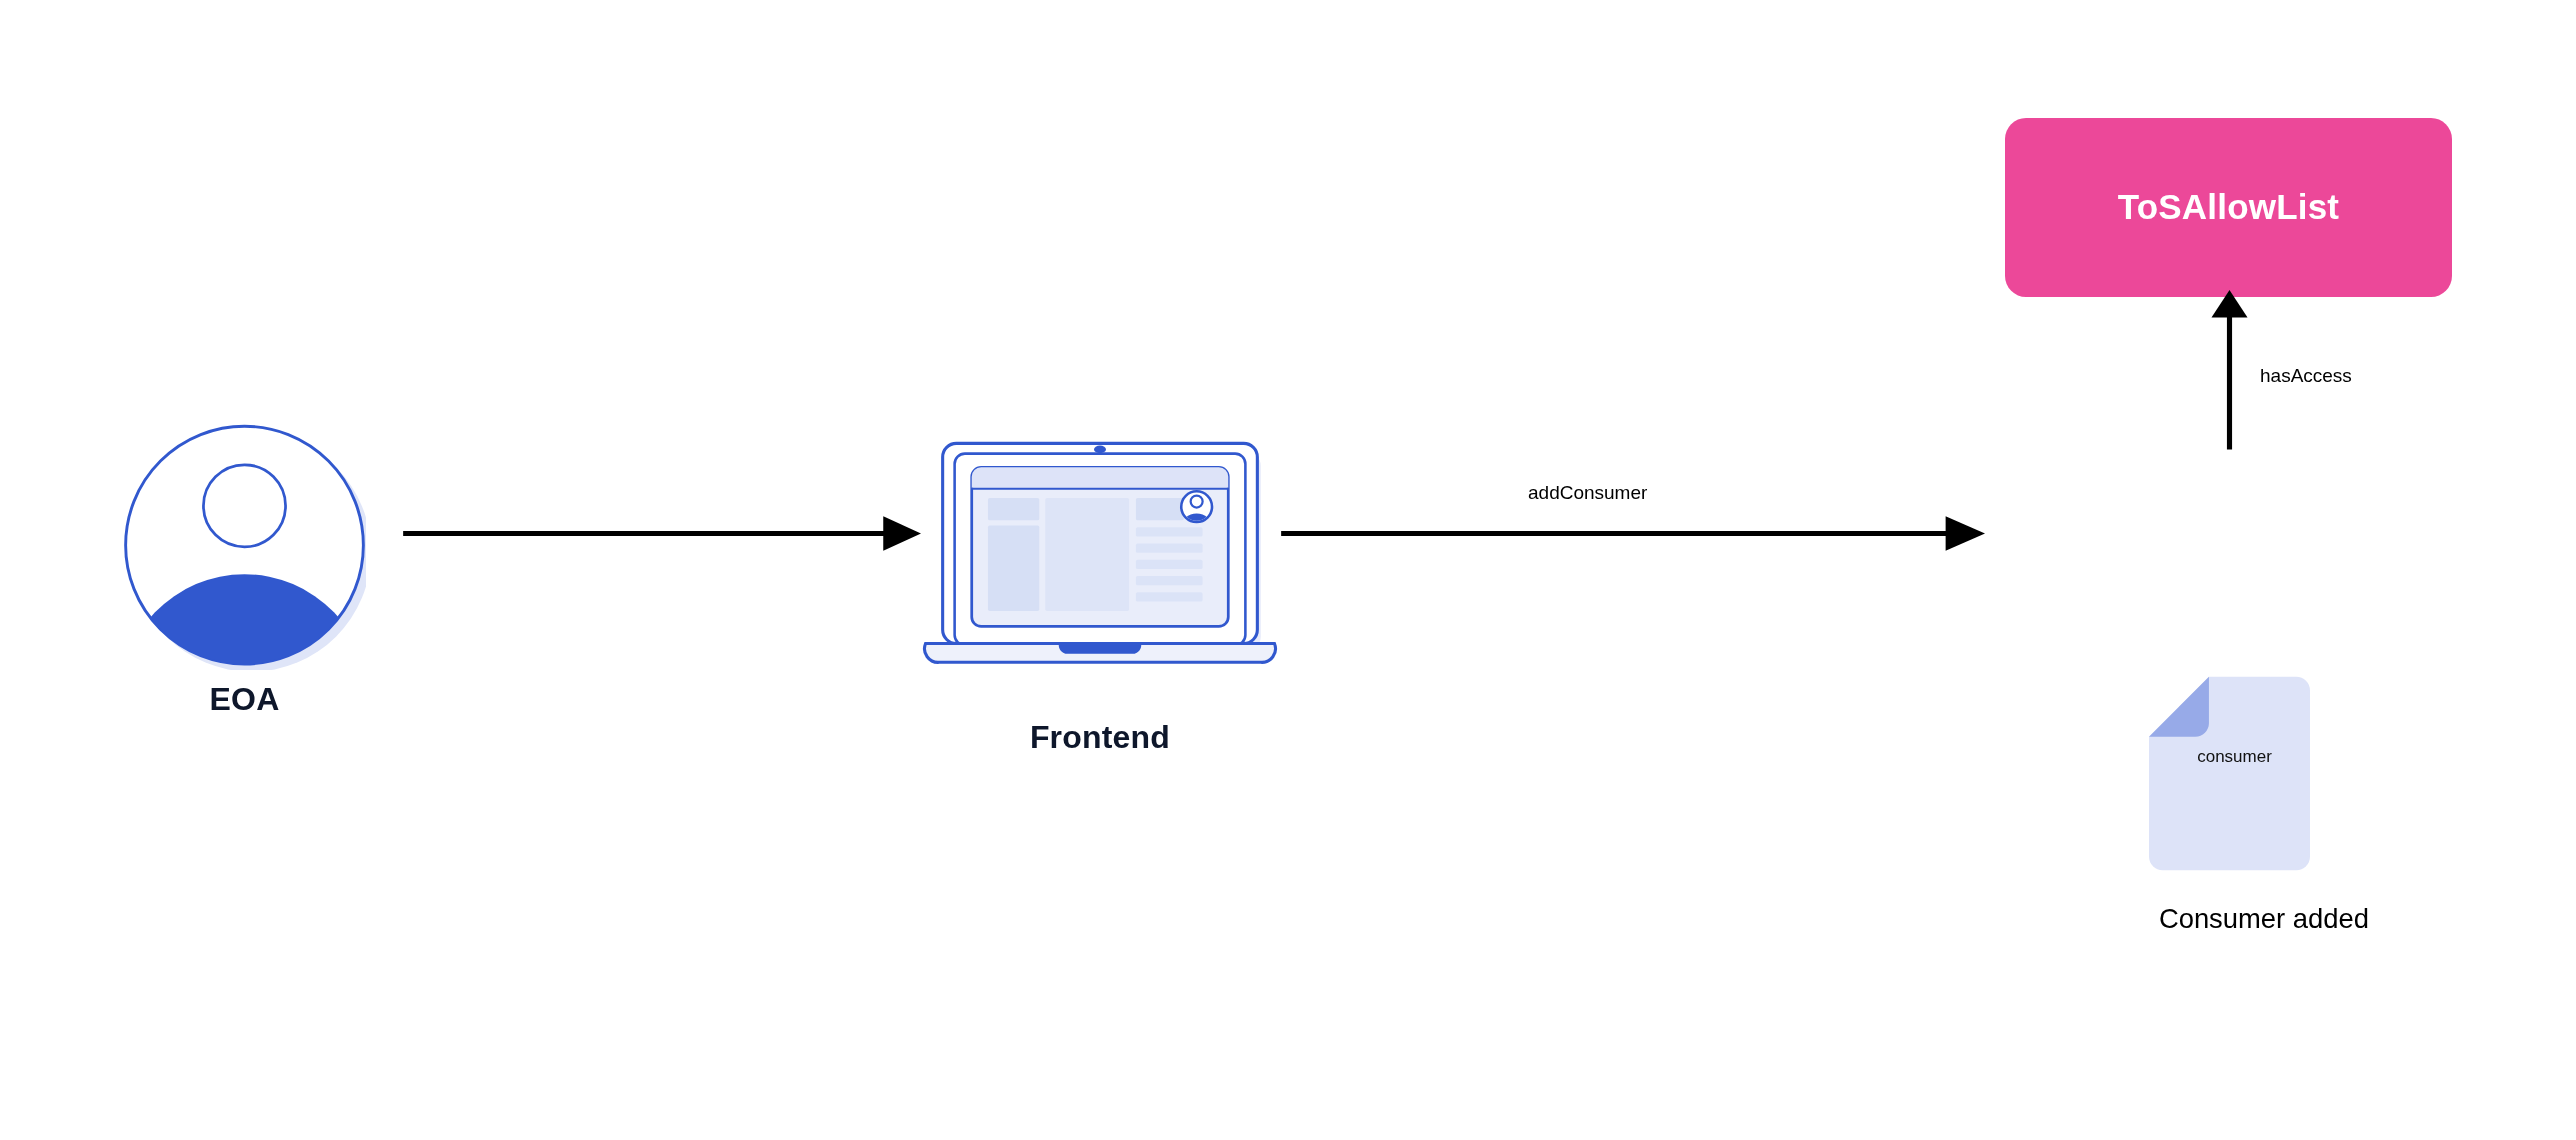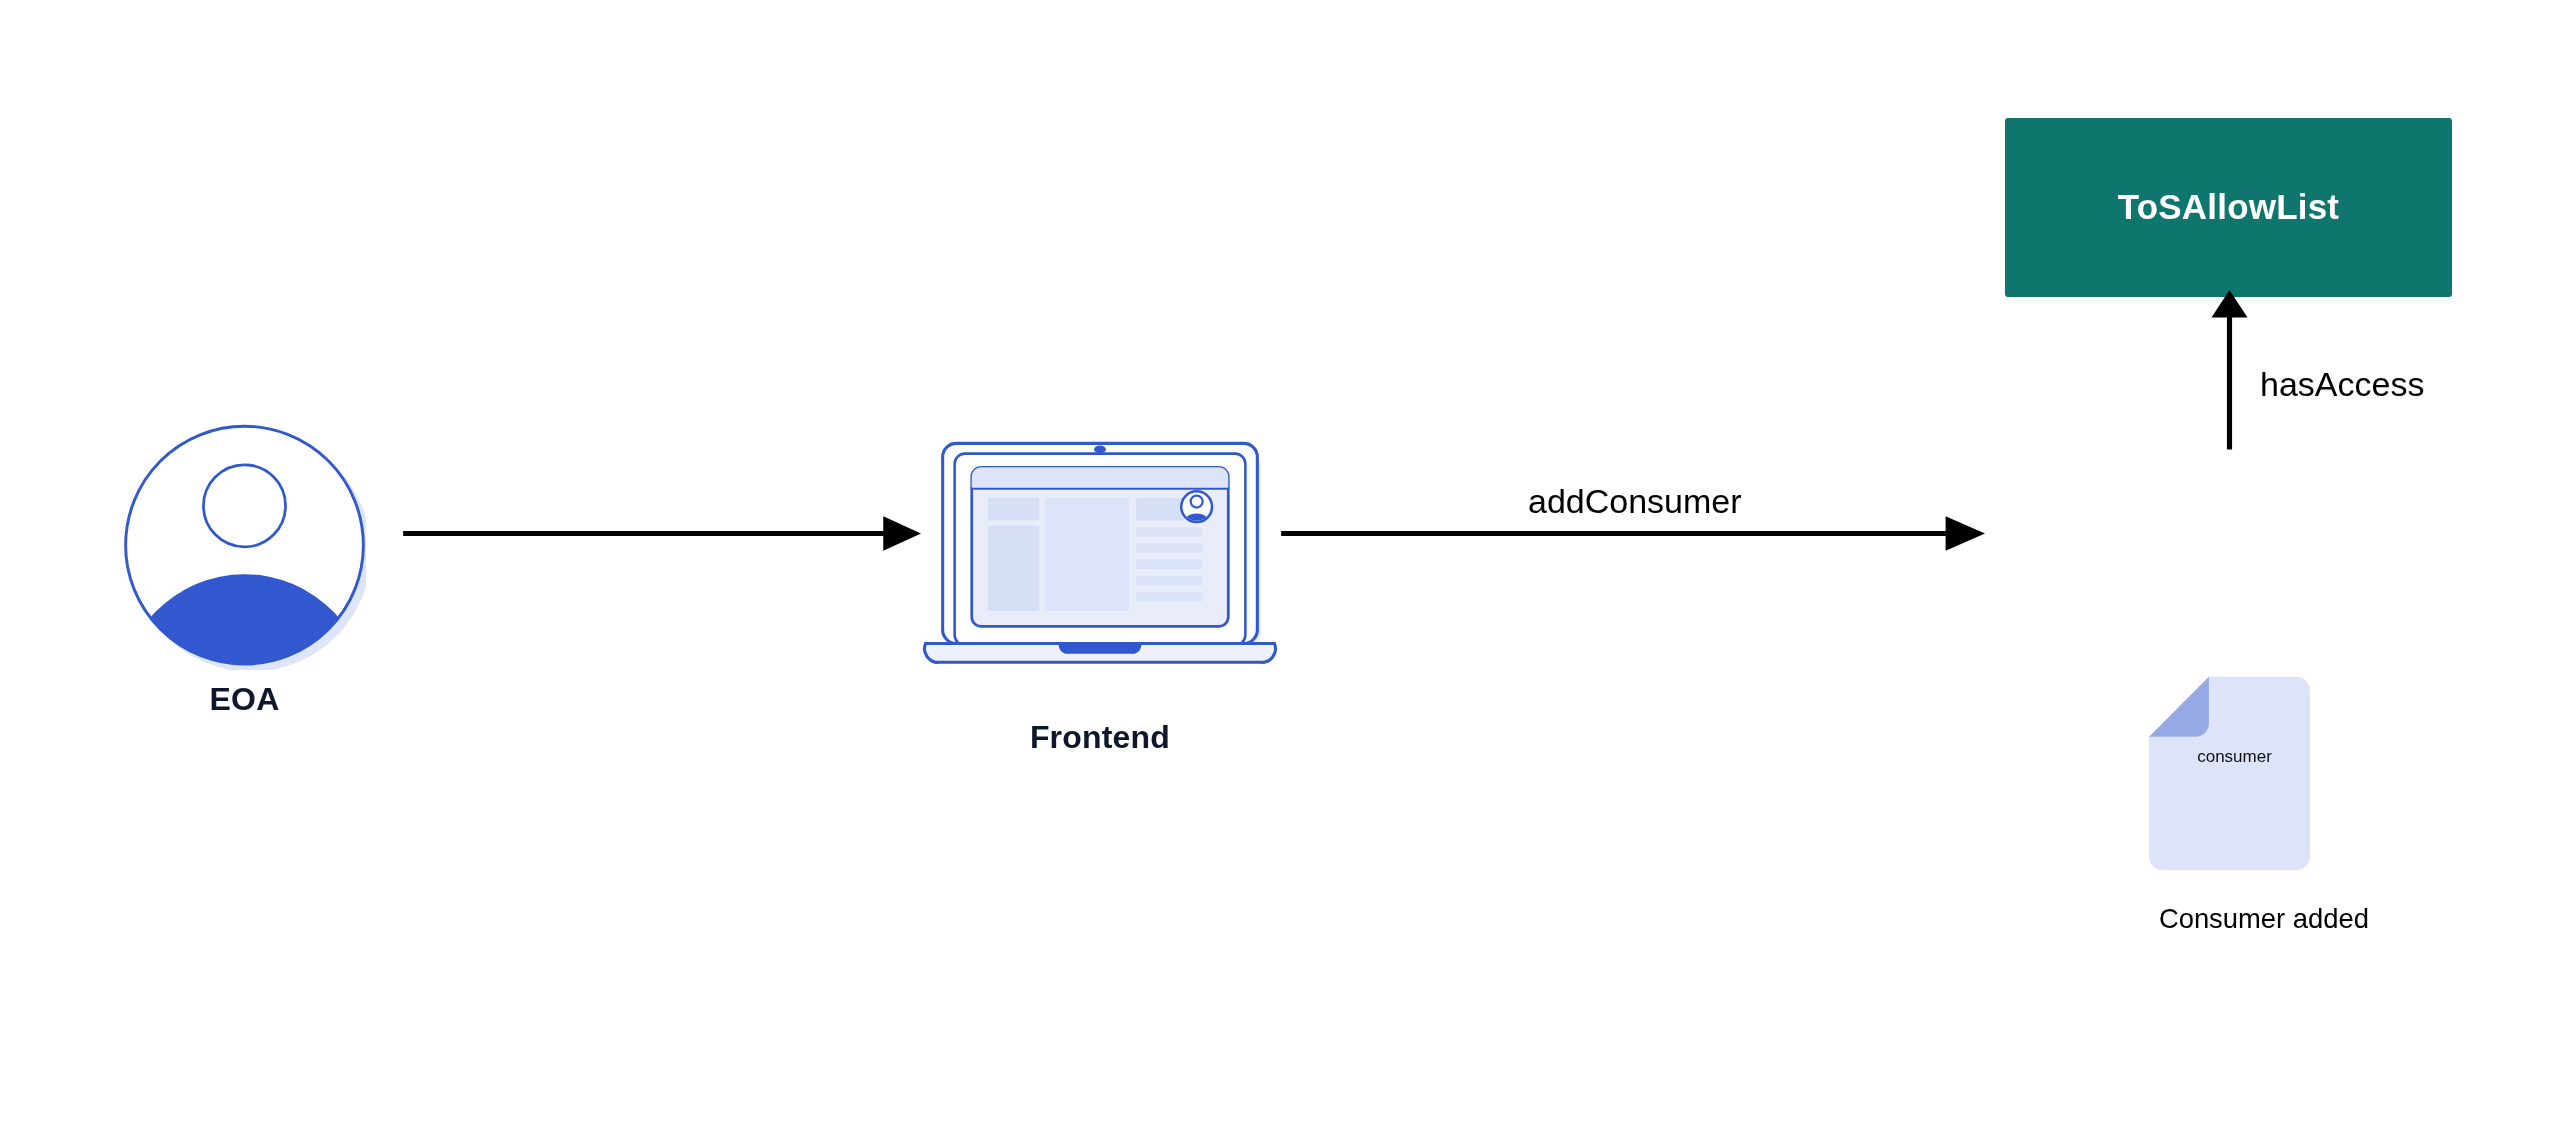--- a/index.html
+++ b/index.html
@@ -72,22 +72,22 @@
     font-size: 32px;
     font-weight: 700;
     color: #0e172b;
     letter-spacing: 0.2px;
     margin-top: 32px;
   }
 
   
   .contract-box {
     position: absolute;
-    background: #0f766e;
-    border-radius: 3px;
+    background: #ec4899;
+    border-radius: 21px;
     display: flex;
     align-items: center;
     justify-content: center;
   }
   .contract-box-label {
     color: #ffffff;
     font-size: 35px;
     font-weight: 700;
     letter-spacing: 0.2px;
     text-align: center;
@@ -107,21 +107,21 @@
   }
 
   
   .arrow-svg { position: absolute; overflow: visible; }
   #arrow-eoa-to-frontend { left: 398px; top: 512px; width: 523px; height: 43px; }
   #arrow-frontend-to-router { left: 1276px; top: 512px; width: 709px; height: 43px; }
   #arrow-router-to-allowlist { left: 2208px; top: 290px; width: 43px; height: 163px; }
 
   .edge-label {
     position: absolute;
-    font-size: 34px;
+    font-size: 19px;
     font-weight: 400;
     color: #000000;
     white-space: nowrap;
   }
   #label-add-consumer { left: 1528px; top: 482px; }
   #label-has-access   { left: 2260px; top: 365px; }
 
   
   #consumer-doc {
     left: 2149px;

